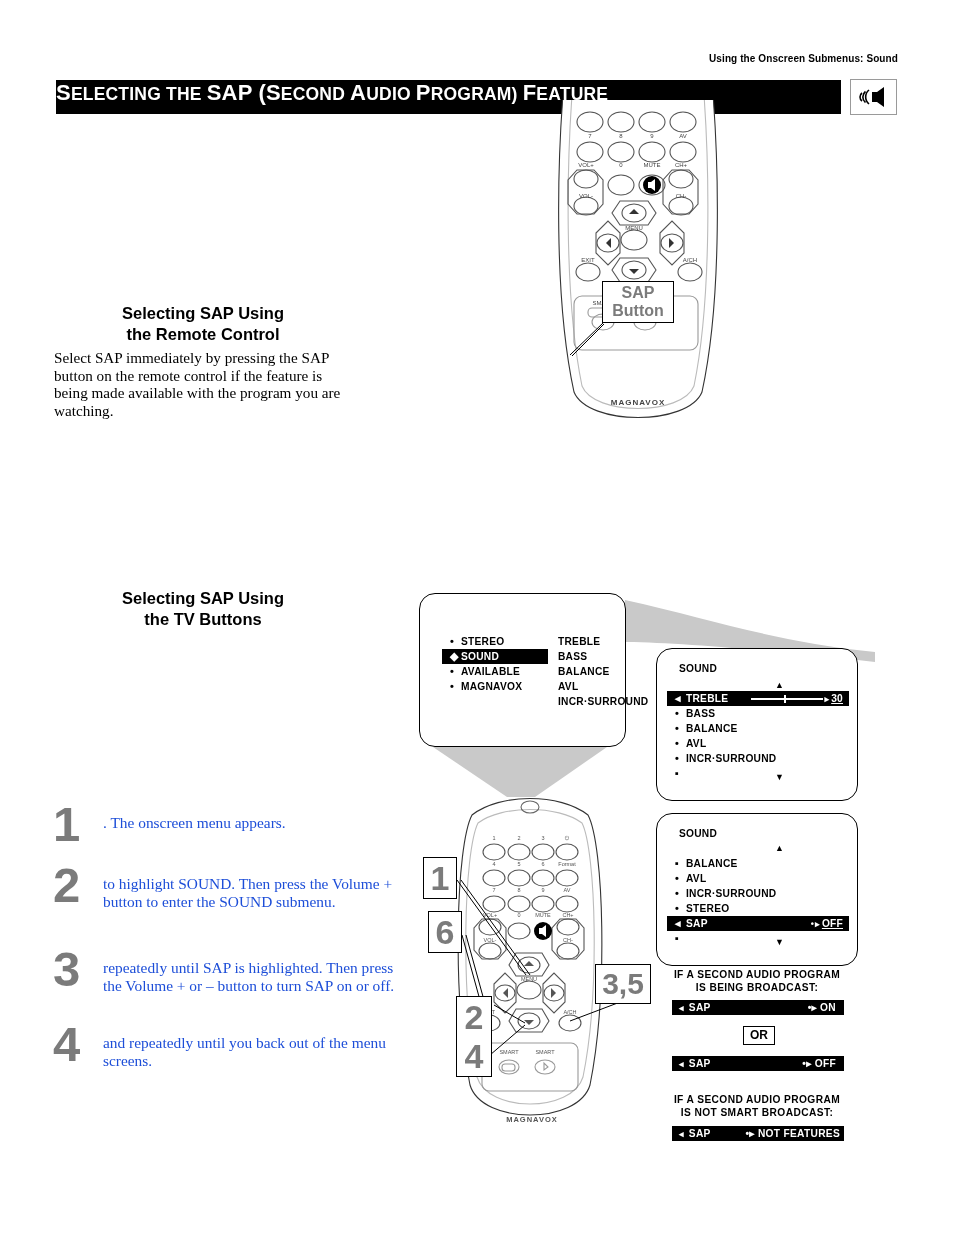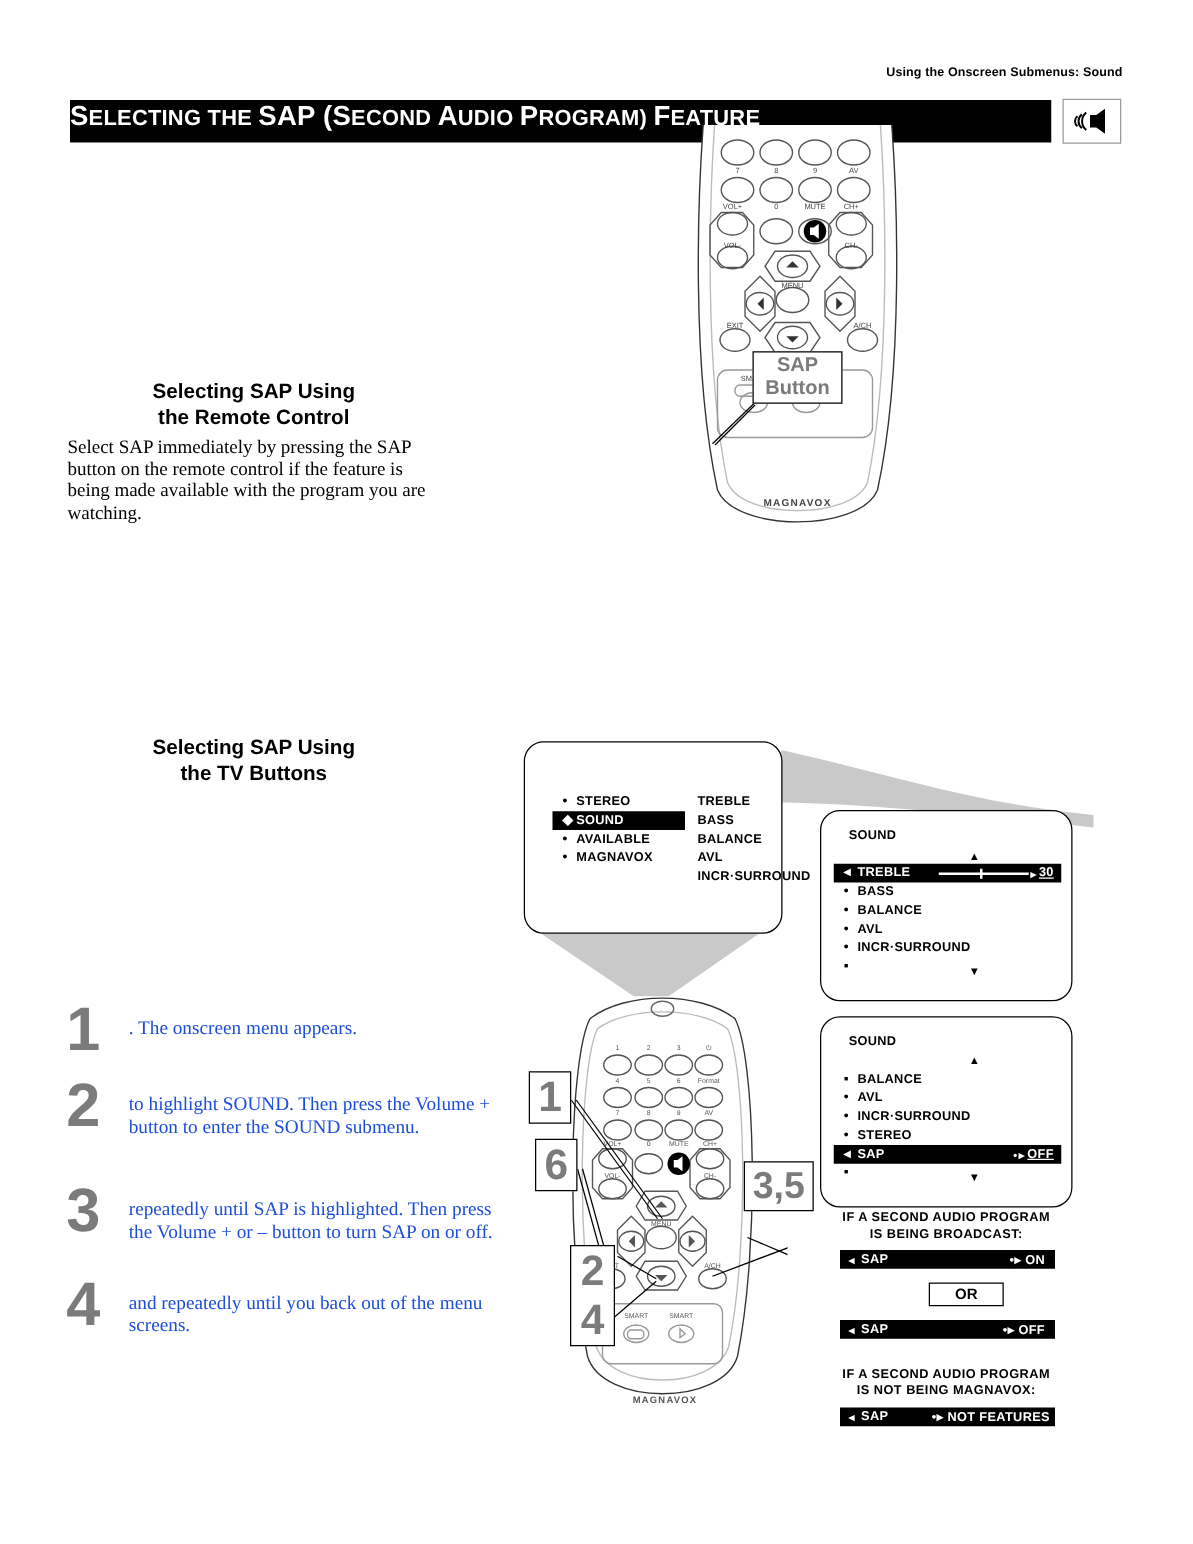--- a/index.html
+++ b/index.html
@@ -170,40 +170,40 @@
     padding-left: 7px;
   }
   .sap-bar .v { margin-left: auto; padding-right: 8px; }
   .or-box {
     position: absolute;
     border: 1.4px solid #000;
     background: #fff;
     font-family: "Liberation Sans", sans-serif;
     font-weight: bold;
     font-size: 12px;
-    padding: 1px 20px 2px;
+    padding: 1px 6px 2px;
     color: #000;
   }
 
   
   .callout {
     position: absolute;
     background: #fff;
     border: 1.4px solid #000;
     font-family: "Liberation Sans", sans-serif;
     font-weight: bold;
     color: #7b7b7b;
     display: flex; align-items: center; justify-content: center;
     line-height: 1;
   }
   #co-1 { left: 423px; top: 857px; width: 34px; height: 42px; font-size: 34px; }
   #co-6 { left: 428px; top: 911px; width: 34px; height: 42px; font-size: 34px; }
   #co-24 { left: 456px; top: 996px; width: 36px; height: 81px;
            flex-direction: column; justify-content: space-around; font-size: 34px; }
-  #co-35 { left: 595px; top: 929px; width: 56px; height: 40px; font-size: 30px; }
+  #co-35 { left: 595px; top: 964px; width: 56px; height: 40px; font-size: 30px; }
 
   
   #co-sap {
     position: absolute; left: 602px; top: 281px;
     width: 72px; height: 42px;
     background: #fff; border: 1.4px solid #000;
     font-family: "Liberation Sans", sans-serif;
     font-weight: bold; font-size: 16px; line-height: 18px;
     color: #7b7b7b;
     display: flex; flex-direction: column;
@@ -460,21 +460,21 @@
 
 <div class="or-box" style="left:743px;top:1026px;">OR</div>
 
 <div class="sap-bar" style="left:672px;top:1056px;">
   <span style="font-size:9px;margin-right:5px">◂</span>
   <span>SAP</span>
   <span class="v">•▸&nbsp;<span>OFF</span></span>
 </div>
 
 <div class="caption" style="left:662px;top:1094px;">IF A SECOND AUDIO PROGRAM</div>
-<div class="caption" style="left:662px;top:1107px;">IS NOT BEING MAGNAVOX:</div>
+<div class="caption" style="left:662px;top:1107px;">IS NOT SMART BROADCAST:</div>
 
 <div class="sap-bar" style="left:672px;top:1126px;width:172px;">
   <span style="font-size:9px;margin-right:5px">◂</span>
   <span>SAP</span>
   <span class="v" style="padding-right:4px">•▸&nbsp;<span>NOT FEATURES</span></span>
 </div>
 
 <div class="step" id="step1">
   <div class="num">1</div>
   <div class="txt">. The onscreen menu appears.</div>

